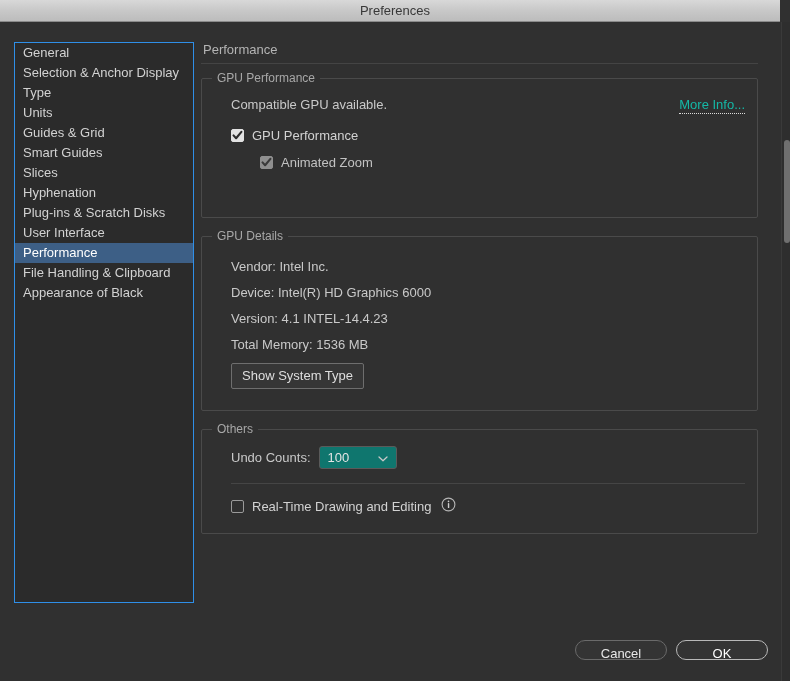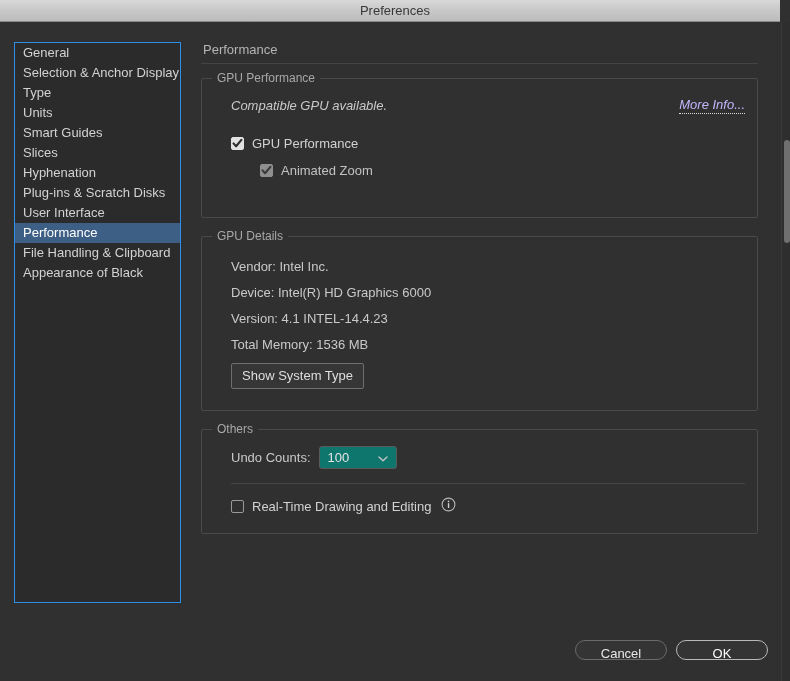--- a/index.html
+++ b/index.html
@@ -46,21 +46,21 @@
     left: 0; top: 22px;
     width: 790px;
     height: 659px;
     background: #303030;
   }
 
   
   .sidebar {
     position: absolute;
     left: 14px; top: 20px;
-    width: 167px;
+    width: 180px;
     height: 561px;
     background: #2b2b2b;
     border: 1px solid #2f8fe8;
     box-sizing: border-box;
     overflow: hidden;
   }
   .side-item {
     height: 20px;
     line-height: 20px;
     padding-left: 8px;
@@ -124,32 +124,31 @@
   }
   .detail-line {
     font-size: 13px;
     color: #c9c9c9;
     margin-bottom: 11px;
     white-space: nowrap;
   }
 
   .status-row {
     display: flex;
-    align-items: center;
+    align-items: flex-start;
     justify-content: space-between;
-    margin-bottom: 22px;
-    font-style: italic;
+    margin-bottom: 14px;
   }
   .status-text {
     font-size: 13px;
     color: #c9c9c9;
   }
   .link {
     font-size: 13px;
-    color: #c4b5fd;
+    color: #14b8a6;
     border-bottom: 1px dotted #dcdcdc;
     padding-bottom: 1px;
     cursor: pointer;
     white-space: nowrap;
   }
 
   
   .cbrow {
     display: flex;
     align-items: center;
@@ -292,20 +291,21 @@
     <div class="titlebar-text">Preferences</div>
   </div>
 
   <div class="window-body">
 
     <div class="sidebar" id="sidebar">
         <div class="side-item">General</div>
         <div class="side-item">Selection &amp; Anchor Display</div>
         <div class="side-item">Type</div>
         <div class="side-item">Units</div>
+        <div class="side-item">Guides &amp; Grid</div>
         <div class="side-item">Smart Guides</div>
         <div class="side-item">Slices</div>
         <div class="side-item">Hyphenation</div>
         <div class="side-item">Plug-ins &amp; Scratch Disks</div>
         <div class="side-item">User Interface</div>
         <div class="side-item selected">Performance</div>
         <div class="side-item">File Handling &amp; Clipboard</div>
         <div class="side-item">Appearance of Black</div>
       </div>
 

